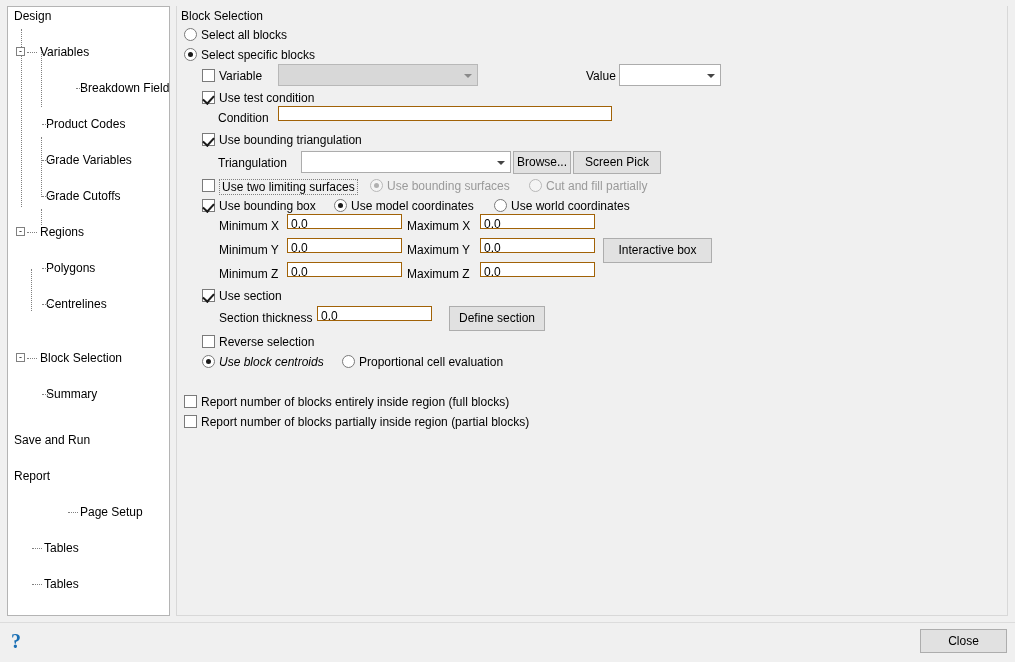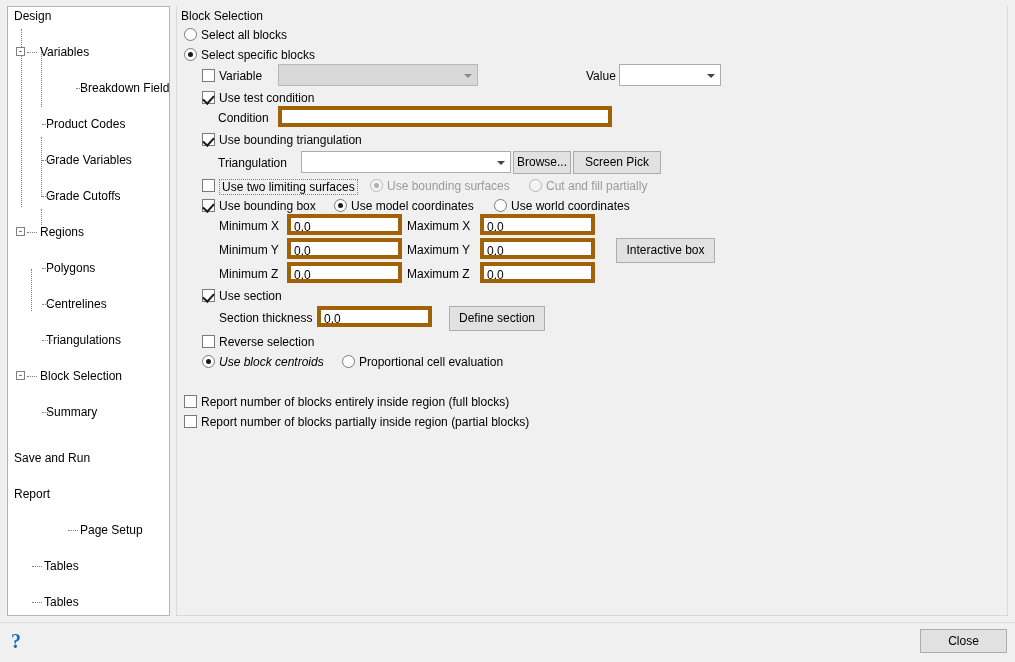--- a/index.html
+++ b/index.html
@@ -123,23 +123,23 @@
   .lbl {
     position: absolute;
     line-height: 14px;
     font-size: 12px;
     white-space: nowrap;
   }
   .lbl.disabled { color: #9a9a9a; }
 
   .txt {
     position: absolute;
-    border: 4px solid #a16207;
+    border: 1px solid #a16207;
     background: #ffffff;
-    height: 21px;
+    height: 15px;
     line-height: 19px;
     padding: 0 3px;
     font-size: 12px;
     font-family: "Liberation Sans", sans-serif;
     color: #000;
     overflow: hidden;
     white-space: nowrap;
   }
 
   .combo {
@@ -258,24 +258,20 @@
       <span class="tree-label" style="padding-left:14px;">Regions</span>
     </div>
 
     <div class="tree-row t-ind2" style="top:126px;">
       <span class="dashline" style="left:34px;"></span>
       <span class="tree-label">Polygons</span>
     </div>
     <div class="tree-row t-ind2" style="top:144px;">
       <span class="dashline" style="left:34px;"></span>
       <span class="tree-label">Centrelines</span>
-    </div>
-    <div class="tree-row t-ind2" style="top:162px;">
-      <span class="dashline" style="left:34px;"></span>
-      <span class="tree-label">Triangulations</span>
     </div>
 
     <div class="tree-row t-ind1" style="top:180px;">
       <span class="expander ind1">-</span>
       <span class="dashline" style="left:19px;"></span>
       <span class="tree-label" style="padding-left:14px;">Block Selection</span>
     </div>
 
     <div class="tree-row t-ind2" style="top:198px;">
       <span class="dashline" style="left:34px;"></span>
@@ -361,21 +357,21 @@
 
       <div class="lbl" style="left:42px; top:213px;">Minimum X</div>
       <div class="txt" style="left:110px; top:208px; width:115px;">0.0</div>
       <div class="lbl" style="left:230px; top:213px;">Maximum X</div>
       <div class="txt" style="left:303px; top:208px; width:115px;">0.0</div>
 
       <div class="lbl" style="left:42px; top:237px;">Minimum Y</div>
       <div class="txt" style="left:110px; top:232px; width:115px;">0.0</div>
       <div class="lbl" style="left:230px; top:237px;">Maximum Y</div>
       <div class="txt" style="left:303px; top:232px; width:115px;">0.0</div>
-      <div class="btn" style="left:439px; top:232px; width:99px; height:25px; line-height:23px;">Interactive box</div>
+      <div class="btn" style="left:426px; top:232px; width:109px; height:25px; line-height:23px;">Interactive box</div>
 
       <div class="lbl" style="left:42px; top:261px;">Minimum Z</div>
       <div class="txt" style="left:110px; top:256px; width:115px;">0.0</div>
       <div class="lbl" style="left:230px; top:261px;">Maximum Z</div>
       <div class="txt" style="left:303px; top:256px; width:115px;">0.0</div>
 
       <div class="chk checked" style="left:25px; top:283px;"></div>
       <div class="lbl" style="left:42px; top:283px;">Use section</div>
 
       <div class="lbl" style="left:42px; top:305px;">Section thickness</div>

